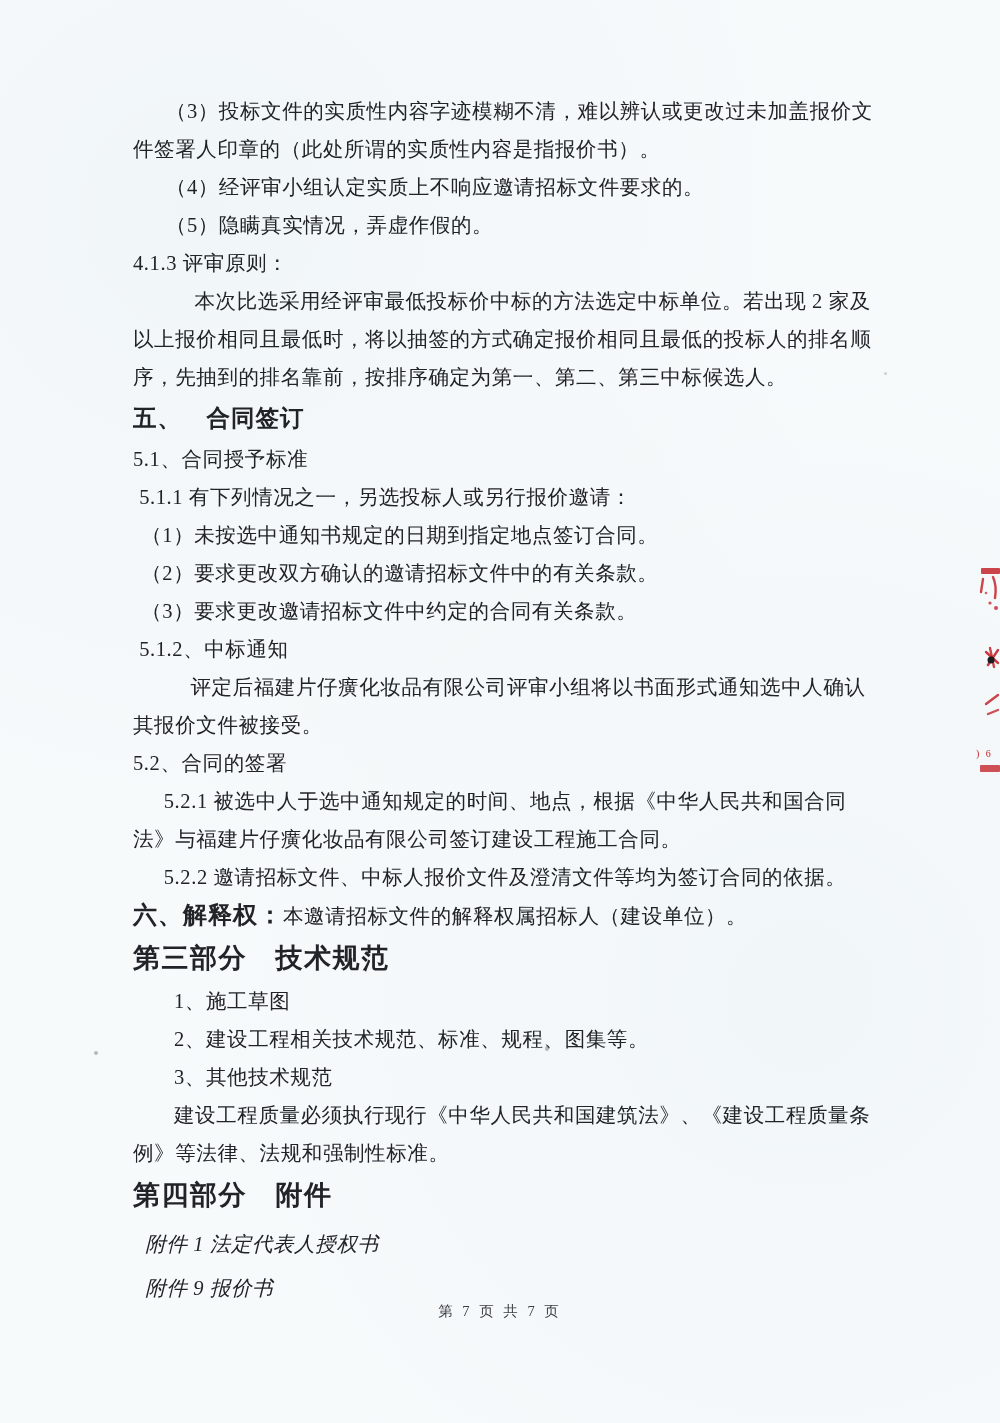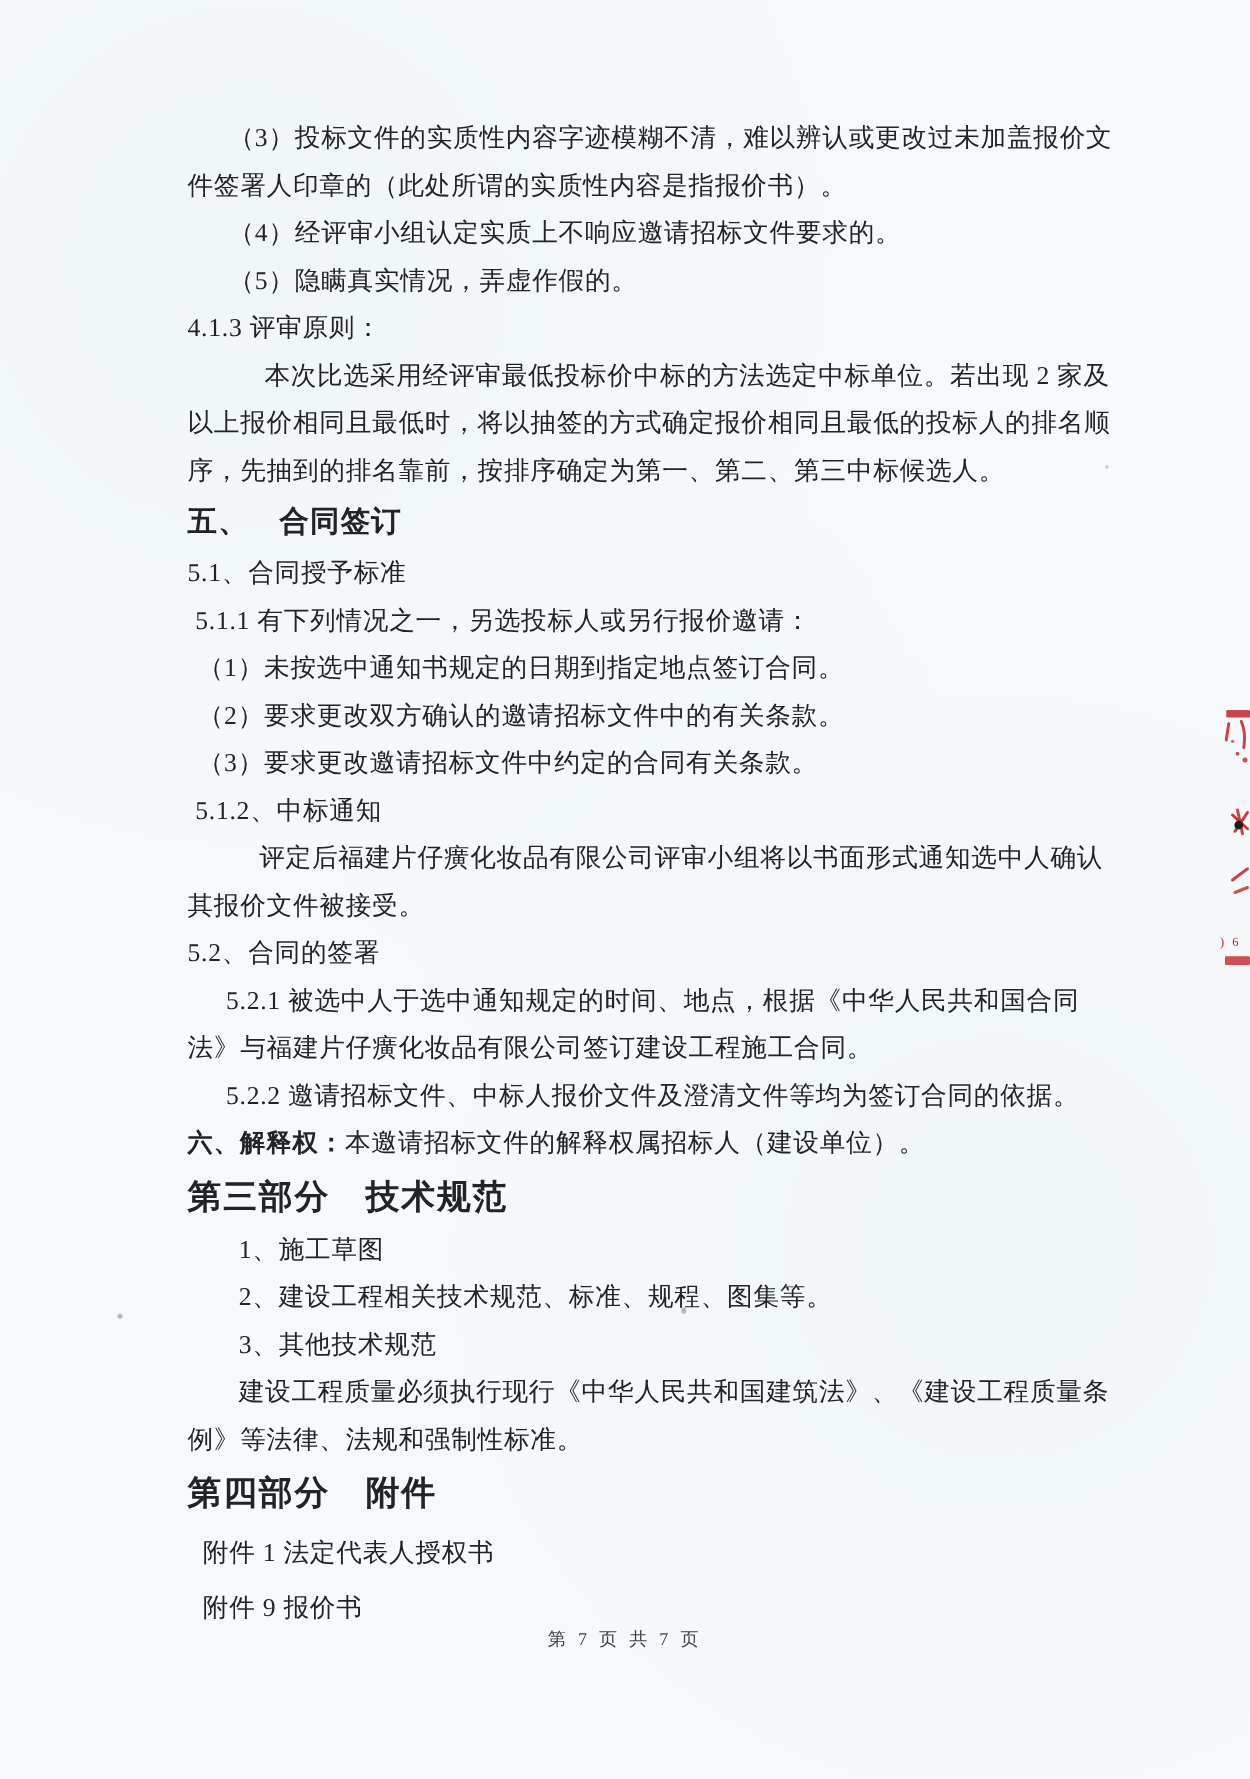--- a/index.html
+++ b/index.html
@@ -12,36 +12,36 @@
   .sheet {
     position: relative;
     width: 1000px; height: 1423px;
     overflow: hidden;
     background:
       radial-gradient(circle at 20% 15%, rgba(210,225,232,0.18), transparent 45%),
       radial-gradient(circle at 80% 70%, rgba(205,222,230,0.15), transparent 50%),
       #f7fafb;
   }
   .content {
-    position: absolute; left: 150px; top: 92px; width: 740px;
+    position: absolute; left: 133px; top: 92px; width: 740px;
     font-size: 20.5px; line-height: 38px; letter-spacing: 0.6px;
   }
   p { margin: 0; text-align: left; }
   .ind-0  { text-indent: 0; }
   .ind-03 { text-indent: 0.3em; }
   .ind-04 { text-indent: 0.4em; }
-  .ind-06 { text-indent: 0.6em; }
+  .ind-06 { text-indent: 0.6em; font-style: italic; }
   .ind-15 { text-indent: 1.5em; }
   .ind-16 { text-indent: 1.6em; }
   .ind-20 { text-indent: 2em; font-family: Liberation Serif, serif; }
   .ind-28 { text-indent: 2.8em; }
   .ind-30 { text-indent: 3em; }
   .h-sec  { font-weight: bold; font-size: 23.5px; line-height: 44px; letter-spacing: 1px; }
   .h-part { font-weight: bold; font-size: 27px; line-height: 47px; text-align: left; text-indent: 0; letter-spacing: 1.5px; }
-  .h-inline-label { font-weight: bold; font-size: 20px; letter-spacing: 1px; }
+  .h-inline-label { font-weight: bold; font-size: 24px; letter-spacing: 1px; }
   .gap-attach { margin-top: 6px; }
   .footer {
     position: absolute; top: 1302px; left: 0; width: 100%;
     text-align: center; font-size: 14.5px; letter-spacing: 3px; color: #3c3e44;
   }
   .seal-svg { position: absolute; right: 0; top: 563px; width: 26px; height: 215px; }
   .speck { position: absolute; background: #7e8388; border-radius: 50%; opacity: 0.55; }
   .speck-a { left: 94px;  top: 1051px; width: 4px; height: 4px; }
   .speck-b { left: 545px; top: 1046px; width: 4px; height: 5px; }
   .speck-c { left: 884px; top: 372px;  width: 3px; height: 3px; opacity: 0.35; }

